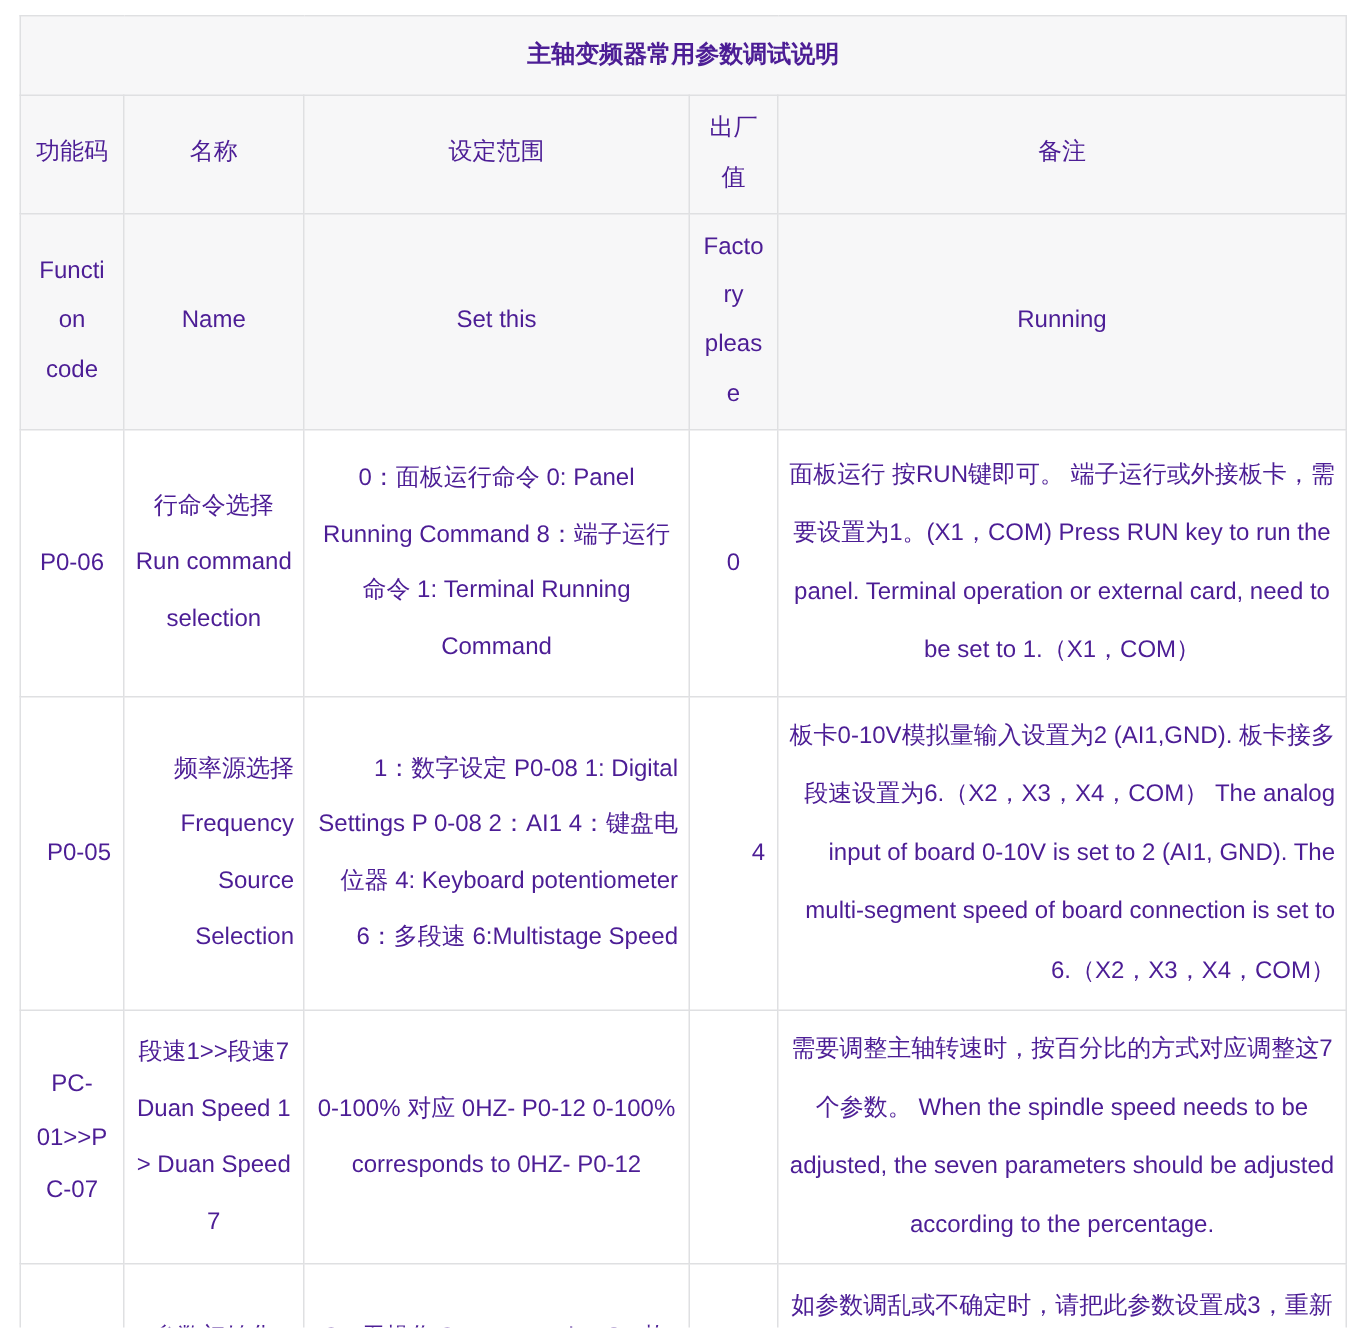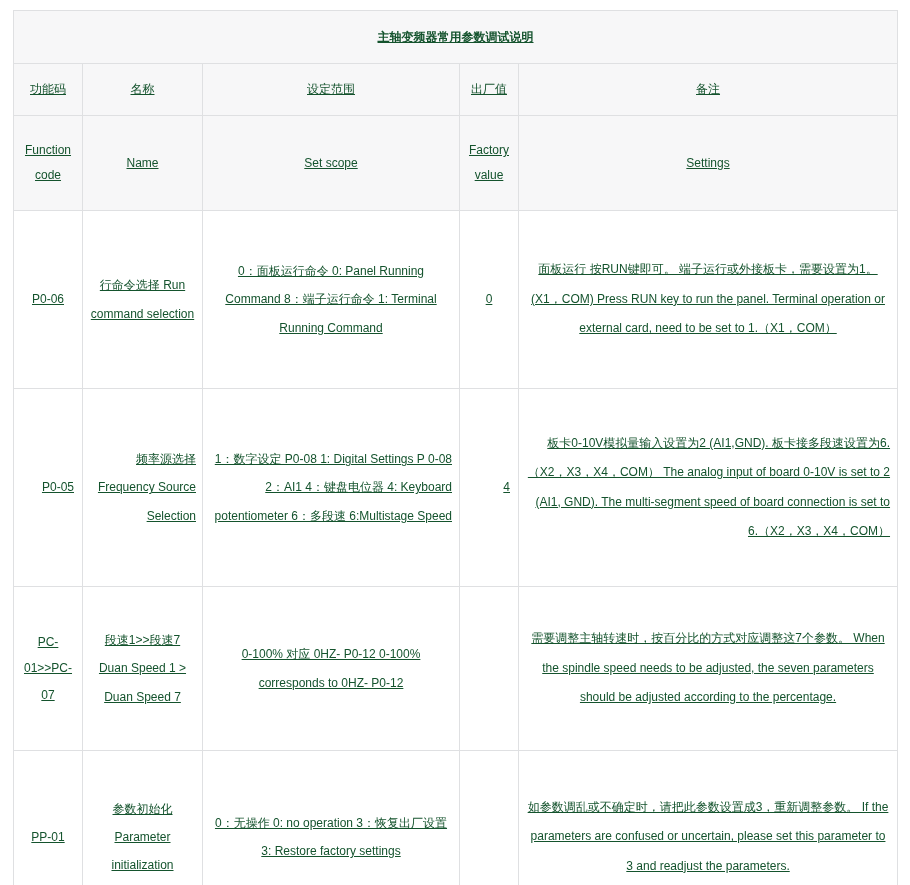--- a/index.html
+++ b/index.html
@@ -29,25 +29,24 @@
     table-layout: fixed;
     border: 1px solid #dfe0e2;
   }
 
   table.param-table td {
     border: 1px solid #dfe0e2;
     padding: 6px 8px;
     vertical-align: middle;
     text-align: center;
     line-height: 2.05;
-    font-size: 12px;
-    color: #14532d;
+    font-size: 16px;
+    color: #4c1d95;
     word-wrap: break-word;
     overflow-wrap: break-word;
-    text-decoration: underline;
   }
 
   
   col.c-code    { width: 69px;  }
   col.c-name    { width: 120px; }
   col.c-scope   { width: 257px; }
   col.c-factory { width: 59px;  }
   col.c-remarks { width: 379px; }
 
   
@@ -143,23 +142,23 @@
         <td>功能码</td>
         <td>名称</td>
         <td>设定范围</td>
         <td>出厂值</td>
         <td>备注</td>
       </tr>
 
       <tr class="head-en">
         <td>Function code</td>
         <td>Name</td>
-        <td>Set scope</td>
-        <td>Factory value</td>
-        <td>Settings</td>
+        <td>Set this</td>
+        <td>Factory please</td>
+        <td>Running</td>
       </tr>
 
       <tr class="data-row row-p002">
         <td class="cell-code">P0-06</td>
         <td class="cell-name">行命令选择 Run command selection</td>
         <td class="cell-scope">0：面板运行命令  0: Panel Running Command 8：端子运行命令  1: Terminal Running Command</td>
         <td class="cell-factory">0</td>
         <td class="cell-remarks">面板运行 按RUN键即可。  端子运行或外接板卡，需要设置为1。(X1，COM)  Press RUN key to run the panel. Terminal operation or external card, need to be set to 1.（X1，COM）</td>
       </tr>
 

